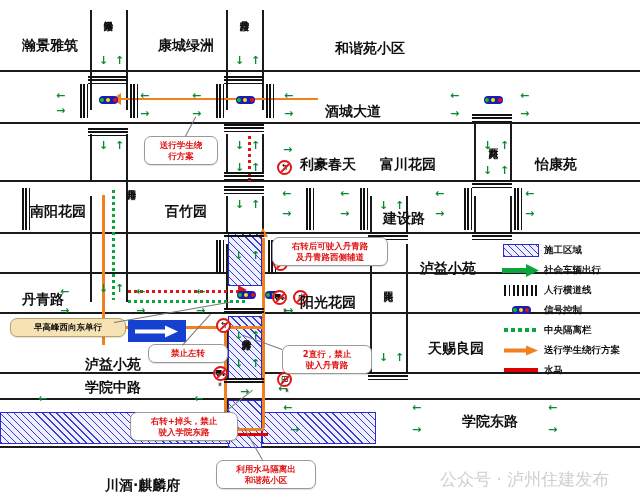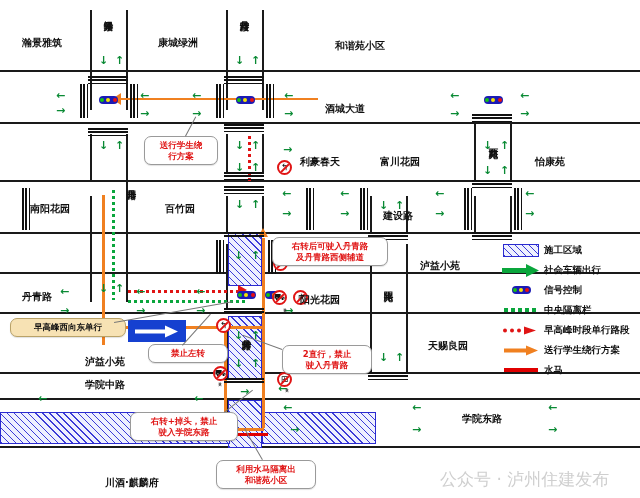--- a/index.html
+++ b/index.html
@@ -1,19 +1,19 @@
 <!DOCTYPE html>
 <html><head>
 <meta charset="utf-8">
 <style>
   html,body{margin:0;padding:0;background:#fff;}
   body{font-family:"DejaVu Sans","Liberation Sans",sans-serif;}
   #stage{position:relative;width:640px;height:498px;background:#fff;overflow:hidden;}
   .rline{position:absolute;background:#1a1a1a;}
-  .label{position:absolute;color:#111;font-weight:bold;font-size:10px;line-height:1.05;white-space:nowrap;}
+  .label{position:absolute;color:#111;font-weight:bold;font-size:14px;line-height:1.05;white-space:nowrap;}
   .vlabel{position:absolute;color:#111;font-weight:bold;font-size:9.5px;line-height:1.0;
           writing-mode:vertical-rl;text-orientation:upright;letter-spacing:0px;}
   .arrow{position:absolute;color:#0a8a34;font-size:11px;line-height:1;font-weight:bold;}
   .zebra{position:absolute;}
   .zebra.h{background:repeating-linear-gradient(to right,#111 0 1.6px,transparent 1.6px 3.4px);}
   .zebra.v{background:repeating-linear-gradient(to bottom,#111 0 1.6px,transparent 1.6px 3.4px);}
   .signal{position:absolute;width:19px;height:8px;border-radius:4px;background:#1b1bb5;
           display:flex;align-items:center;justify-content:space-around;}
   .signal i{width:4px;height:4px;border-radius:50%;display:block;}
   .signal i:nth-child(1){background:#14c214;}
@@ -349,48 +349,43 @@
     <div class="lg">
       <div class="lgicon">
         <svg width="38" height="13" viewBox="0 0 38 13">
             <path d="M0 4 H24 V0 L37 6.5 L24 13 V9 H0 Z" fill="#0aa63c"></path>
           </svg>
       </div>
       <div class="lgtxt">社会车辆出行</div>
     </div>
     <div class="lg">
       <div class="lgicon">
+          <div class="lg-zebra"></div>
+        </div>
+      <div class="lgtxt">人行横道线</div>
+    </div>
+    <div class="lg">
+      <div class="lgicon">
         <div class="signal" style="position:relative;left:0;top:0;">
             <i></i>
             <i></i>
             <i></i>
           </div>
       </div>
       <div class="lgtxt">信号控制</div>
     </div>
     <div class="lg">
       <div class="lgicon">
           <div class="lg-grndash"></div>
         </div>
       <div class="lgtxt">中央隔离栏</div>
     </div>
     <div class="lg">
       <div class="lgicon">
         <svg width="38" height="11" viewBox="0 0 38 11">
-          <circle cx="3" cy="5.5" r="2" fill="#e01414"></circle>
-            <circle cx="10" cy="5.5" r="2" fill="#e01414"></circle>
-          <circle cx="17" cy="5.5" r="2" fill="#e01414"></circle>
-          <path d="M22 1.5 L34 5.5 L22 9.5 Z" fill="#e01414"></path>
-        </svg>
-      </div>
-      <div class="lgtxt">早高峰时段单行路段</div>
-    </div>
-    <div class="lg">
-      <div class="lgicon">
-        <svg width="38" height="11" viewBox="0 0 38 11">
             <path d="M2 3.5 H24 V0.5 L36 5.5 L24 10.5 V7.5 H2 Z" fill="#f08020"></path>
           </svg>
       </div>
       <div class="lgtxt">送行学生绕行方案</div>
     </div>
     <div class="lg">
       <div class="lgicon">
           <div class="lg-red"></div>
         </div>
       <div class="lgtxt">水马</div>

